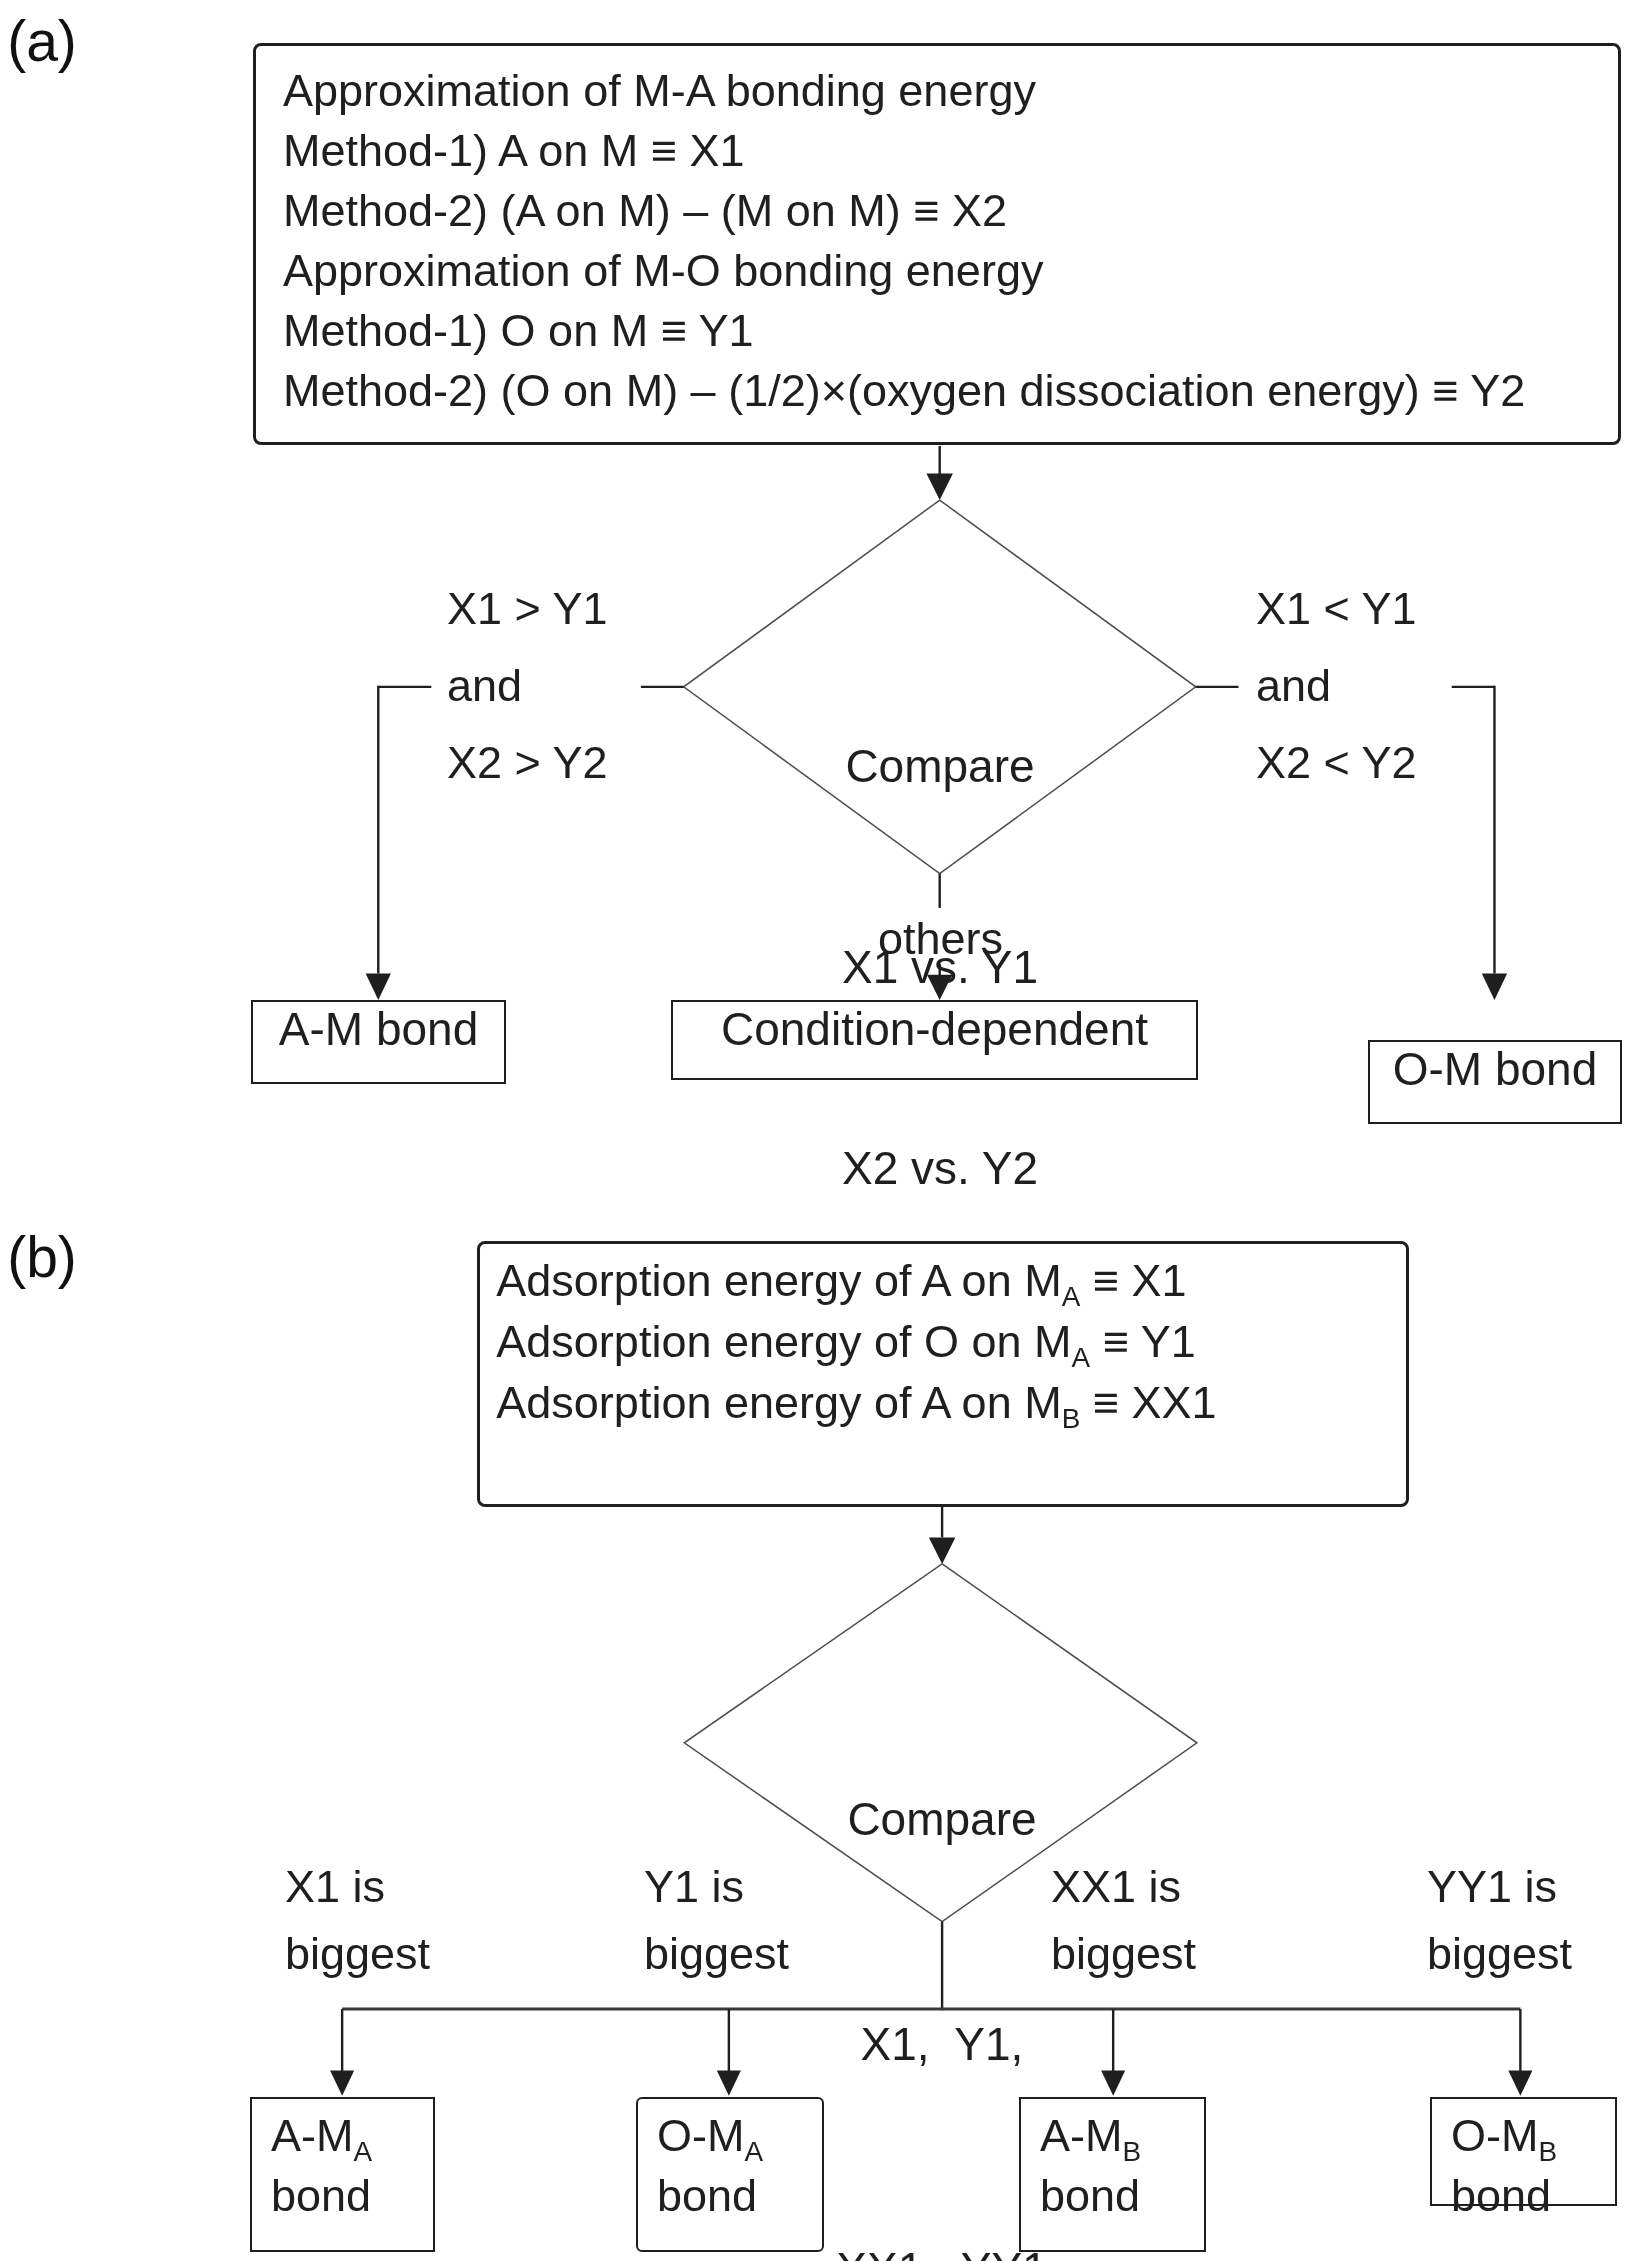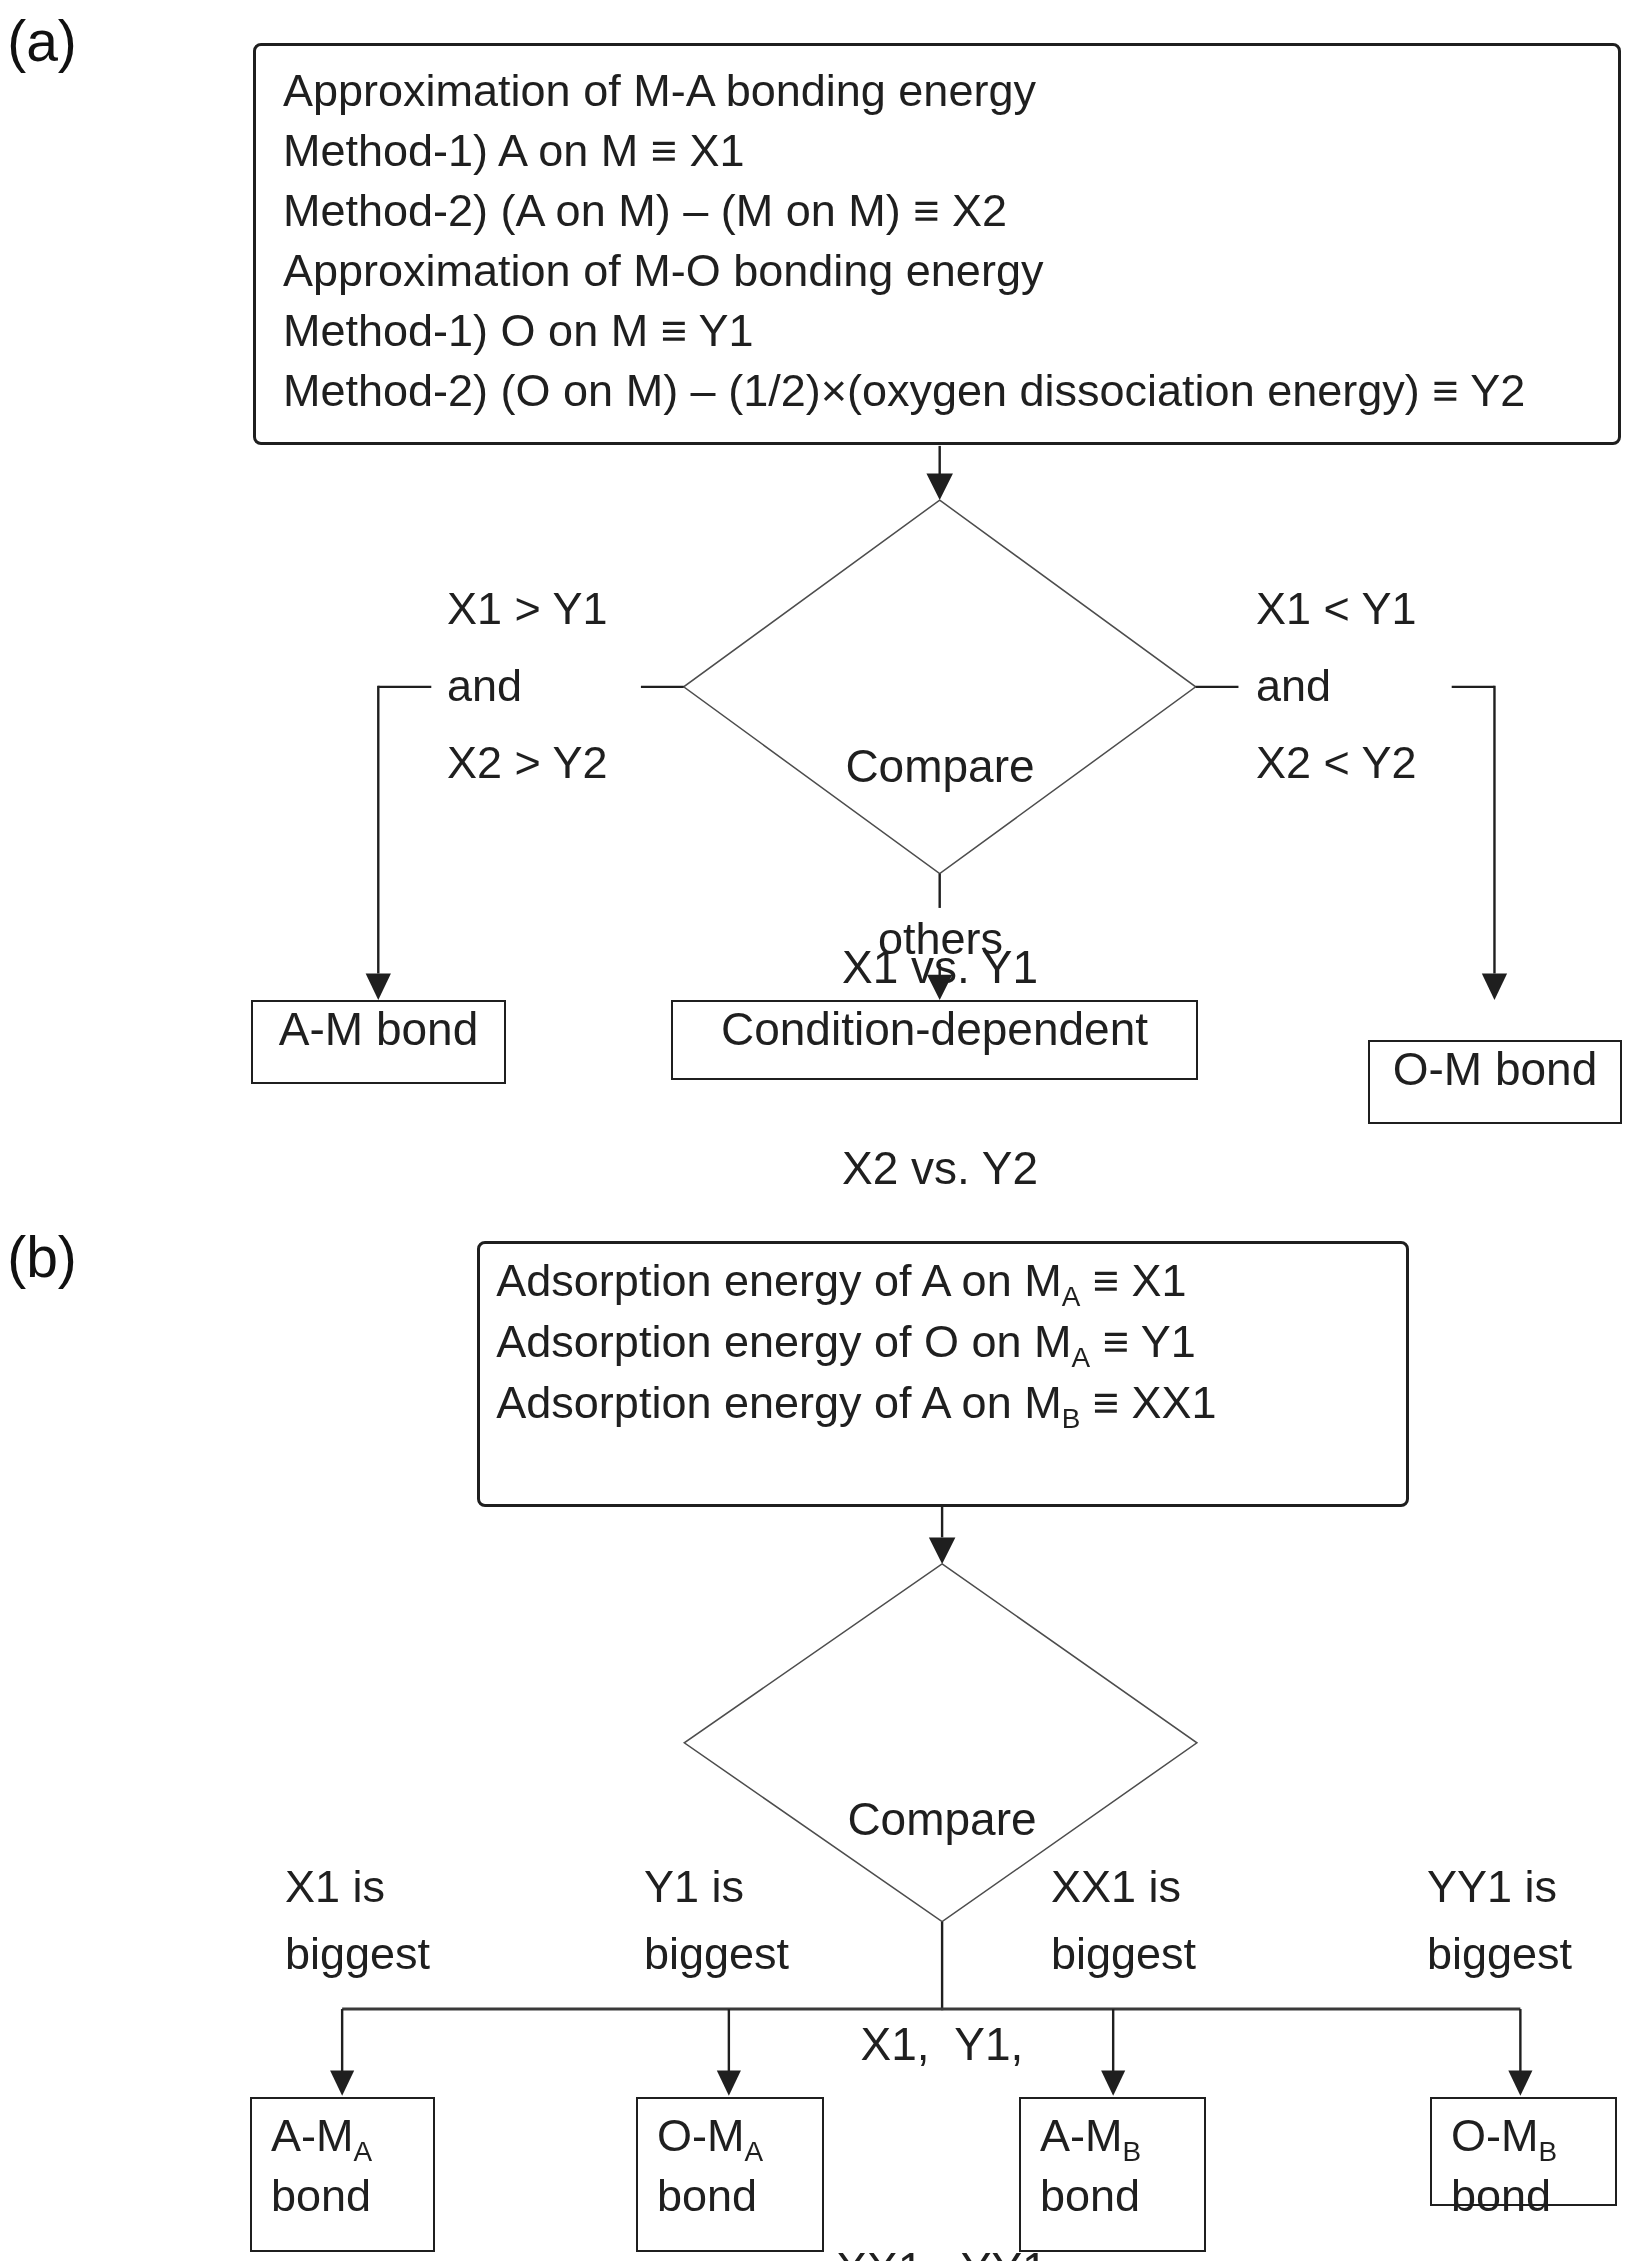--- a/index.html
+++ b/index.html
@@ -74,21 +74,21 @@
   }
   #bl-0{left:285px;top:1853px;}
   #bl-1{left:644px;top:1853px;}
   #bl-2{left:1051px;top:1853px;}
   #bl-3{left:1427px;top:1853px;}
   .outcome-b{
     font-size:45px;line-height:60px;
     padding:7.2px 0 0 19px;
   }
   #ob-0{left:250px;top:2097px;width:185px;height:155px;}
-  #ob-1{left:636px;top:2097px;width:188px;height:155px;}
+  #ob-1{left:636px;top:2097px;width:188px;height:155px;border-radius:6px;}
   #ob-2{left:1019px;top:2097px;width:187px;height:155px;}
   #ob-3{left:1430px;top:2097px;width:187px;height:109px;}
   sub{font-size:62%;line-height:0;}
   .cline{stroke:#1f1f1f;stroke-width:4;fill:none;}
   .cline-thick{stroke:#3a3a3a;stroke-width:5;fill:none;}
   .dline{stroke:#4d4d4d;stroke-width:2.5;fill:#ffffff;}
   .ahead{fill:#1f1f1f;stroke:none;}
 </style>
 </head>
 <body>

